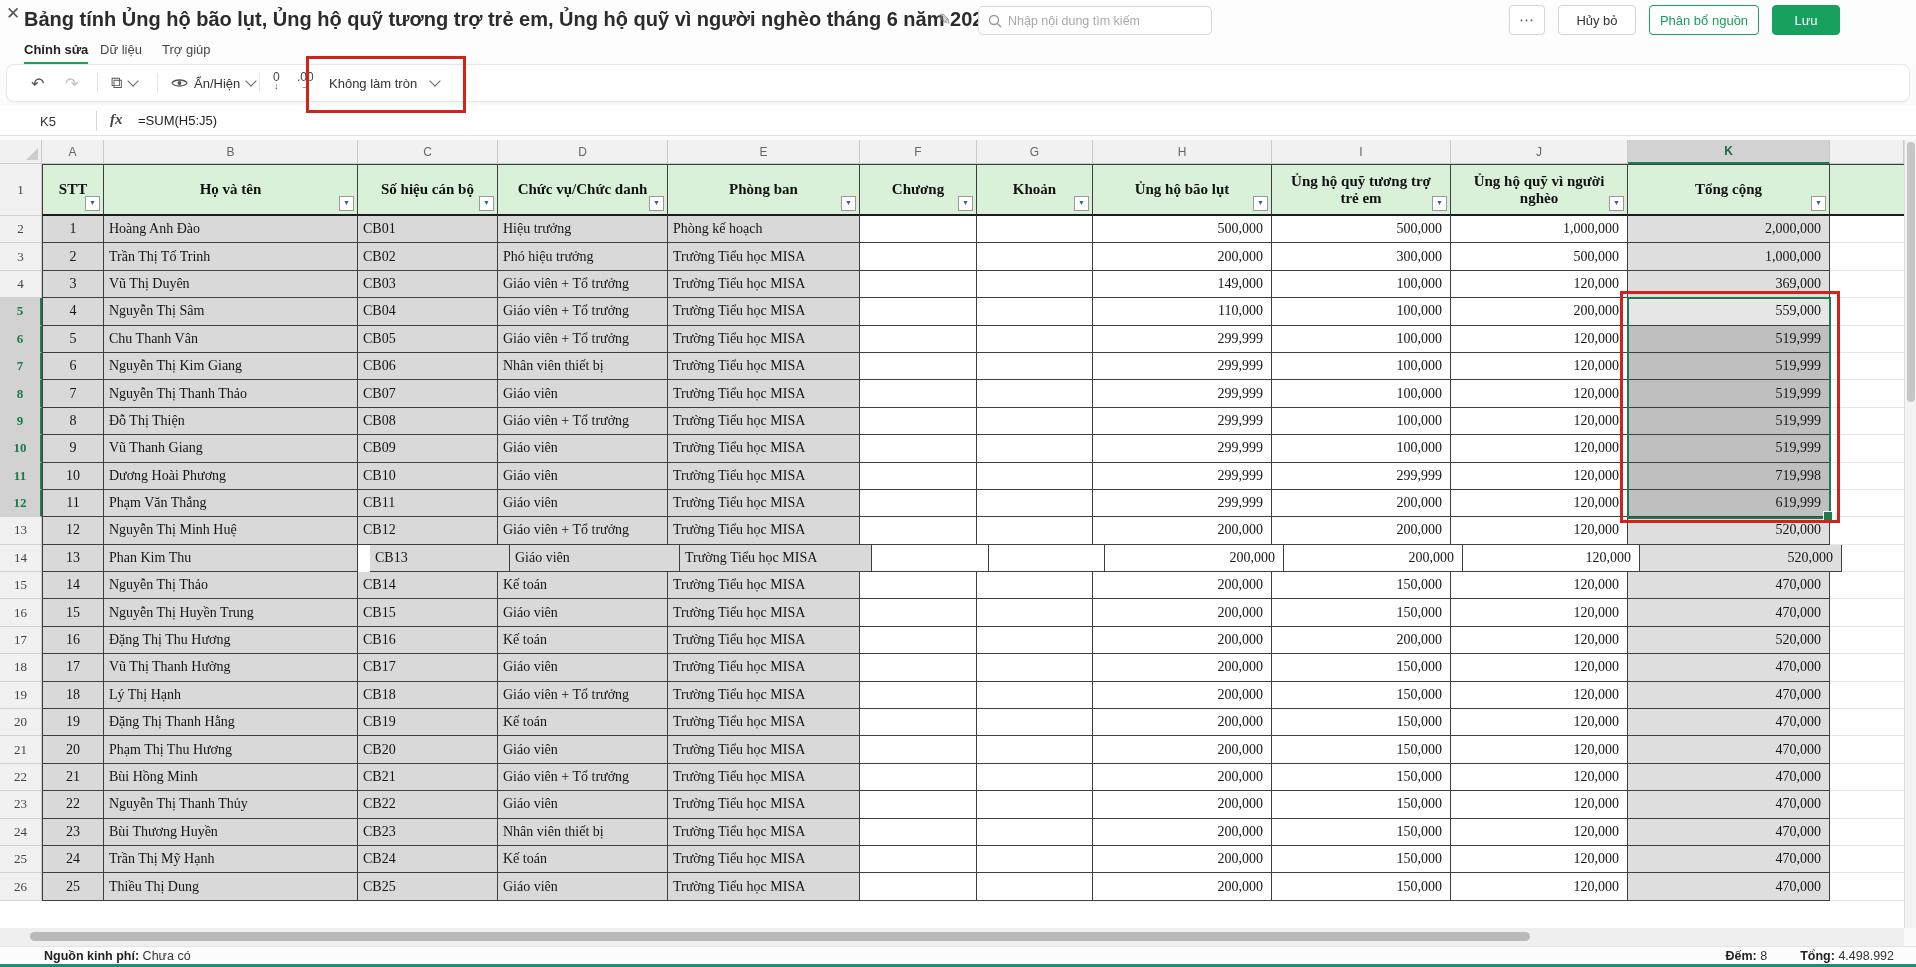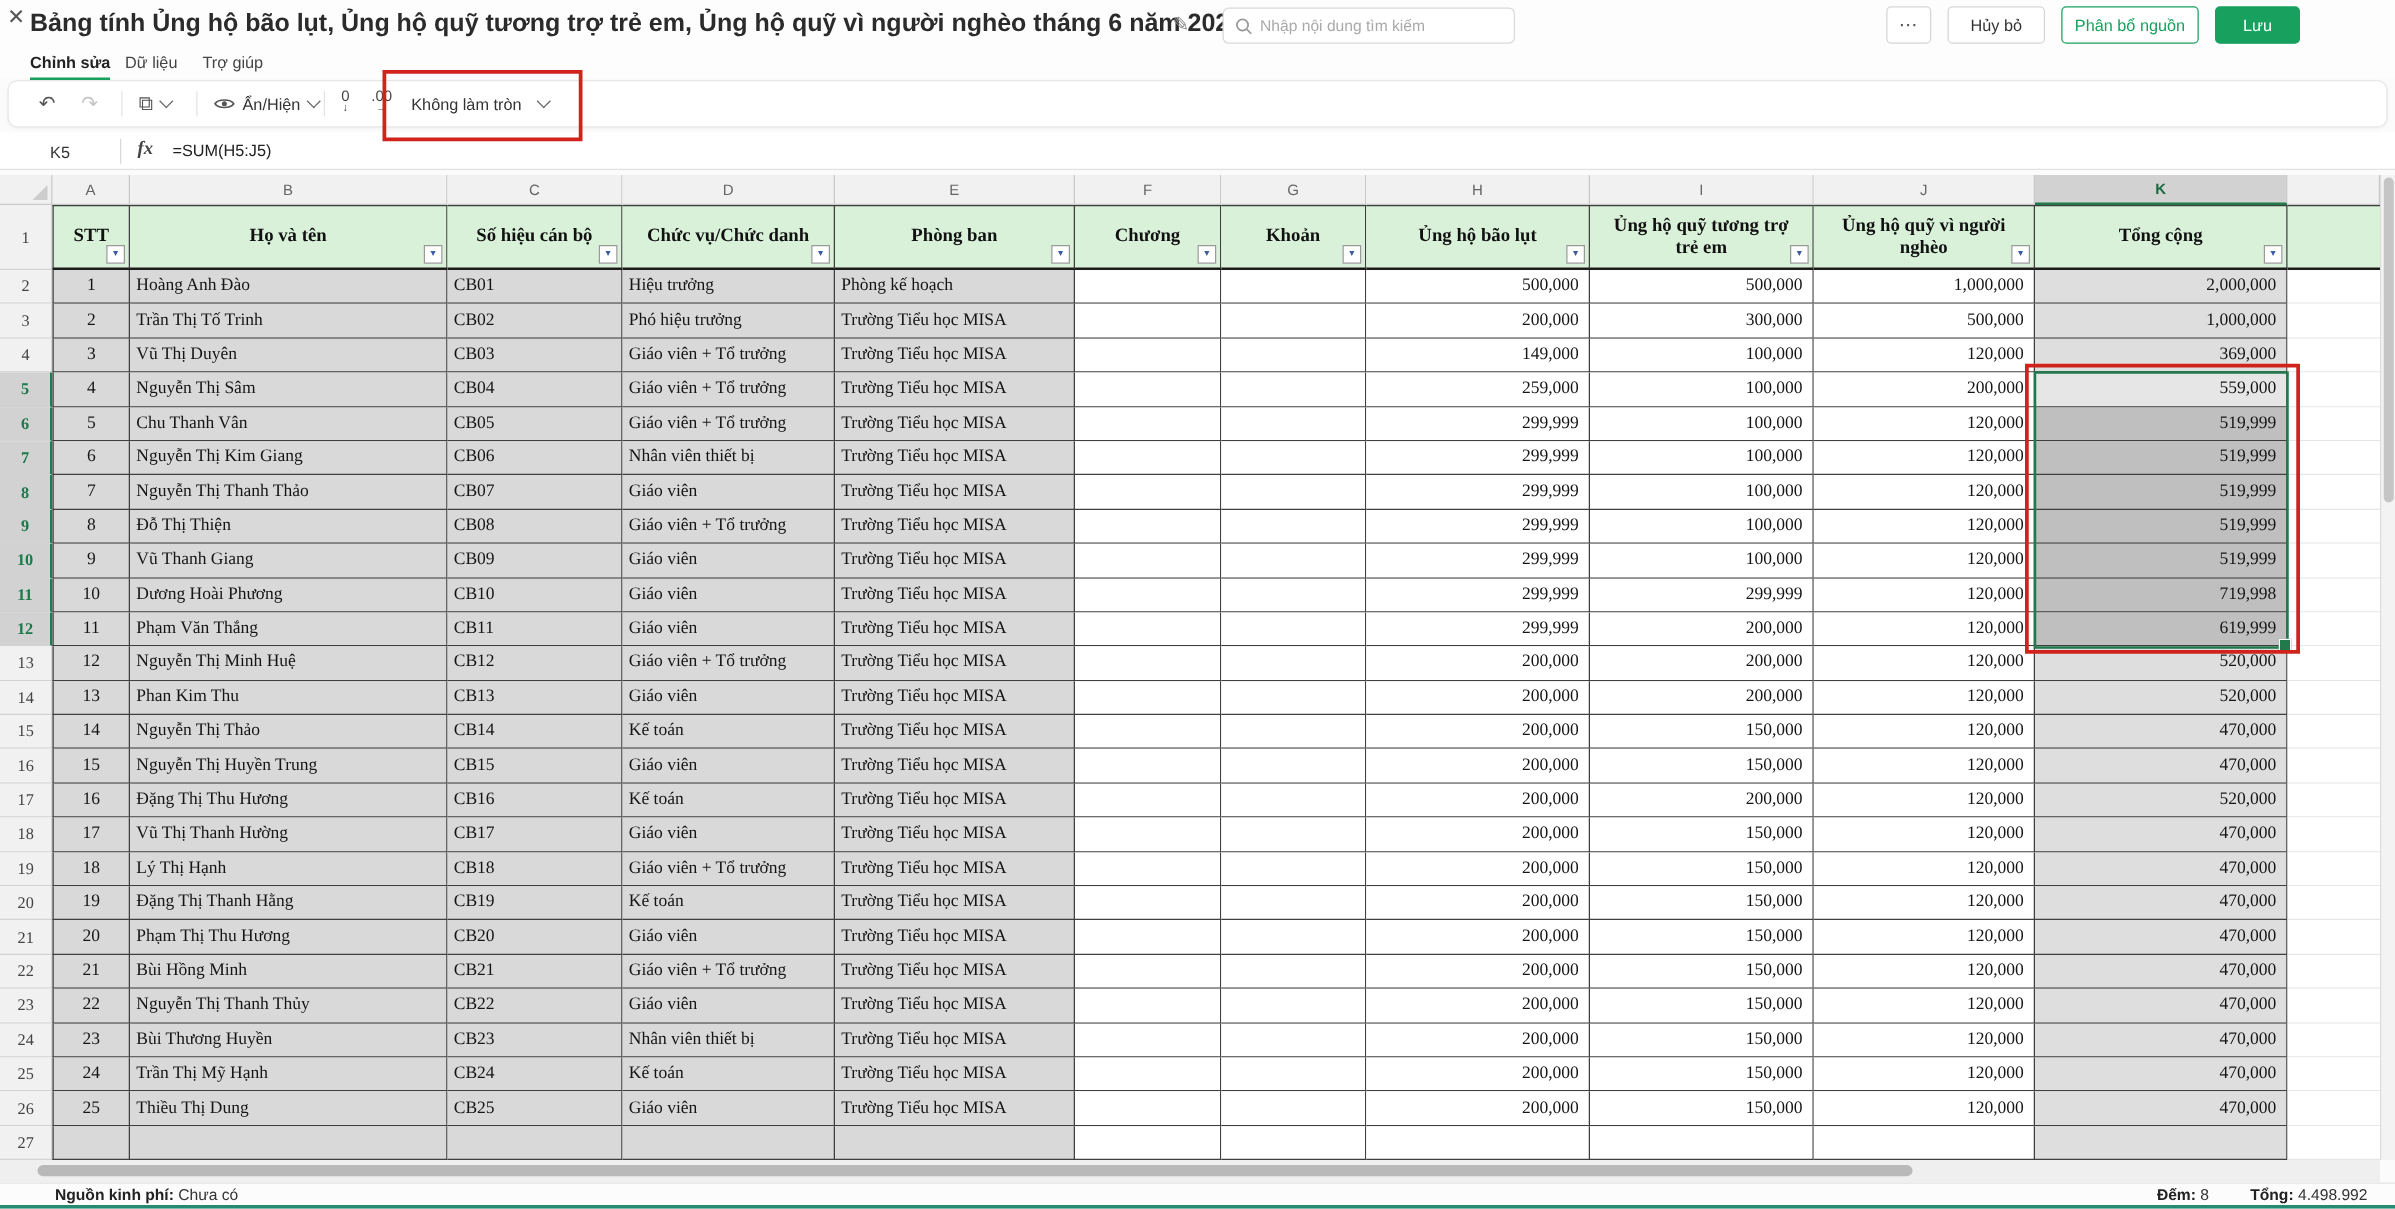--- a/index.html
+++ b/index.html
@@ -239,21 +239,21 @@
     </div>
     <div class="grow h-data">
       <div class="cell gutter gsel" style="width: 42px;">5</div>
       <div class="cell dcell bg-g al-c first" style="width: 62px;">4</div>
       <div class="cell dcell bg-g " style="width: 254px;">Nguyễn Thị Sâm</div>
       <div class="cell dcell bg-g " style="width: 140px;">CB04</div>
       <div class="cell dcell bg-g " style="width: 170px;">Giáo viên + Tổ trưởng</div>
       <div class="cell dcell bg-g " style="width: 192px;">Trường Tiểu học MISA</div>
       <div class="cell dcell bg-w " style="width: 117px;"></div>
       <div class="cell dcell bg-w " style="width: 116px;"></div>
-      <div class="cell dcell bg-w al-r" style="width: 179px;">259,000</div>
+      <div class="cell dcell bg-w al-r" style="width: 179px;">110,000</div>
       <div class="cell dcell bg-w al-r" style="width: 179px;">100,000</div>
       <div class="cell dcell bg-w al-r" style="width: 177px;">200,000</div>
       <div class="cell dcell bg-k al-r k-active" style="width: 202px;">559,000</div>
       <div class="cell ghost" style="width: 74px;"></div>
     </div>
     <div class="grow h-data">
       <div class="cell gutter gsel" style="width: 42px;">6</div>
       <div class="cell dcell bg-g al-c first" style="width: 62px;">5</div>
       <div class="cell dcell bg-g " style="width: 254px;">Chu Thanh Vân</div>
       <div class="cell dcell bg-g " style="width: 140px;">CB05</div>
@@ -369,21 +369,21 @@
       <div class="cell dcell bg-w al-r" style="width: 179px;">200,000</div>
       <div class="cell dcell bg-w al-r" style="width: 179px;">200,000</div>
       <div class="cell dcell bg-w al-r" style="width: 177px;">120,000</div>
       <div class="cell dcell bg-k al-r" style="width: 202px;">520,000</div>
       <div class="cell ghost" style="width: 74px;"></div>
     </div>
     <div class="grow h-data">
       <div class="cell gutter" style="width: 42px;">14</div>
       <div class="cell dcell bg-g al-c first" style="width: 62px;">13</div>
       <div class="cell dcell bg-g " style="width: 254px; text-align: center;">Phan Kim Thu</div>
-      <div class="cell dcell bg-g " style="width: 140px;">CB13</div>
+      <div class="cell dcell bg-g " style="width: 140px; margin-left: 12px;">CB13</div>
       <div class="cell dcell bg-g " style="width: 170px;">Giáo viên</div>
       <div class="cell dcell bg-g " style="width: 192px;">Trường Tiểu học MISA</div>
       <div class="cell dcell bg-w " style="width: 117px;"></div>
       <div class="cell dcell bg-w " style="width: 116px;"></div>
       <div class="cell dcell bg-w al-r" style="width: 179px;">200,000</div>
       <div class="cell dcell bg-w al-r" style="width: 179px;">200,000</div>
       <div class="cell dcell bg-w al-r" style="width: 177px;">120,000</div>
       <div class="cell dcell bg-k al-r" style="width: 202px;">520,000</div>
       <div class="cell ghost" style="width: 74px;"></div>
     </div>
@@ -558,35 +558,20 @@
       <div class="cell dcell bg-g " style="width: 254px;">Thiều Thị Dung</div>
       <div class="cell dcell bg-g " style="width: 140px;">CB25</div>
       <div class="cell dcell bg-g " style="width: 170px;">Giáo viên</div>
       <div class="cell dcell bg-g " style="width: 192px;">Trường Tiểu học MISA</div>
       <div class="cell dcell bg-w " style="width: 117px;"></div>
       <div class="cell dcell bg-w " style="width: 116px;"></div>
       <div class="cell dcell bg-w al-r" style="width: 179px;">200,000</div>
       <div class="cell dcell bg-w al-r" style="width: 179px;">150,000</div>
       <div class="cell dcell bg-w al-r" style="width: 177px;">120,000</div>
       <div class="cell dcell bg-k al-r" style="width: 202px;">470,000</div>
-      <div class="cell ghost" style="width: 74px;"></div>
-    </div>
-    <div class="grow h-data">
-      <div class="cell gutter" style="width: 42px;">27</div>
-      <div class="cell dcell bg-g al-c first" style="width: 62px;"></div>
-      <div class="cell dcell bg-g " style="width: 254px;"></div>
-      <div class="cell dcell bg-g " style="width: 140px;"></div>
-      <div class="cell dcell bg-g " style="width: 170px;"></div>
-      <div class="cell dcell bg-g " style="width: 192px;"></div>
-      <div class="cell dcell bg-w " style="width: 117px;"></div>
-      <div class="cell dcell bg-w " style="width: 116px;"></div>
-      <div class="cell dcell bg-w al-r" style="width: 179px;"></div>
-      <div class="cell dcell bg-w al-r" style="width: 179px;"></div>
-      <div class="cell dcell bg-w al-r" style="width: 177px;"></div>
-      <div class="cell dcell bg-k al-r" style="width: 202px;"></div>
       <div class="cell ghost" style="width: 74px;"></div>
     </div>
   </div>
 
 <div id="selrect"></div>
 <div id="fillhandle"></div>
 <div id="redbox-toolbar" class="redbox"></div>
 <div id="redbox-selection" class="redbox"></div>
 
 <div id="hscroll">

